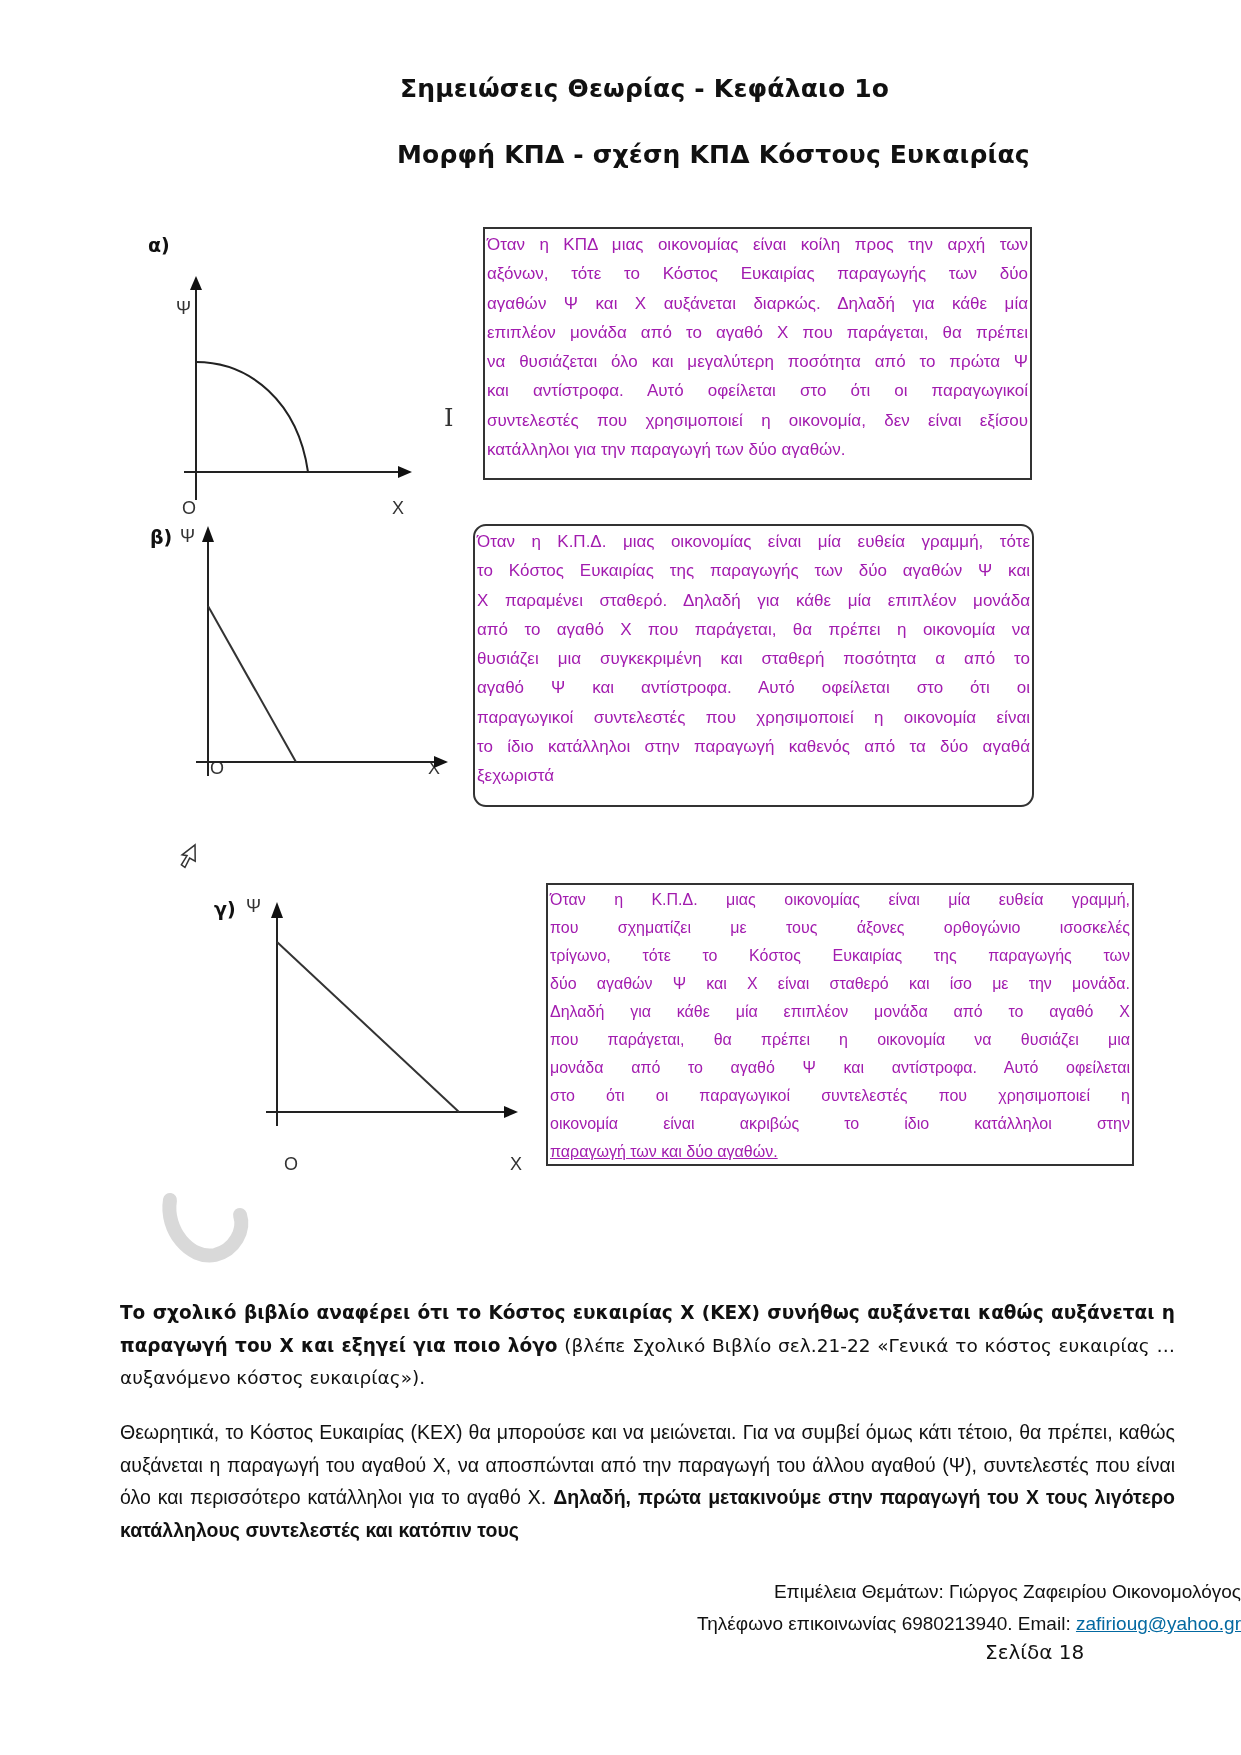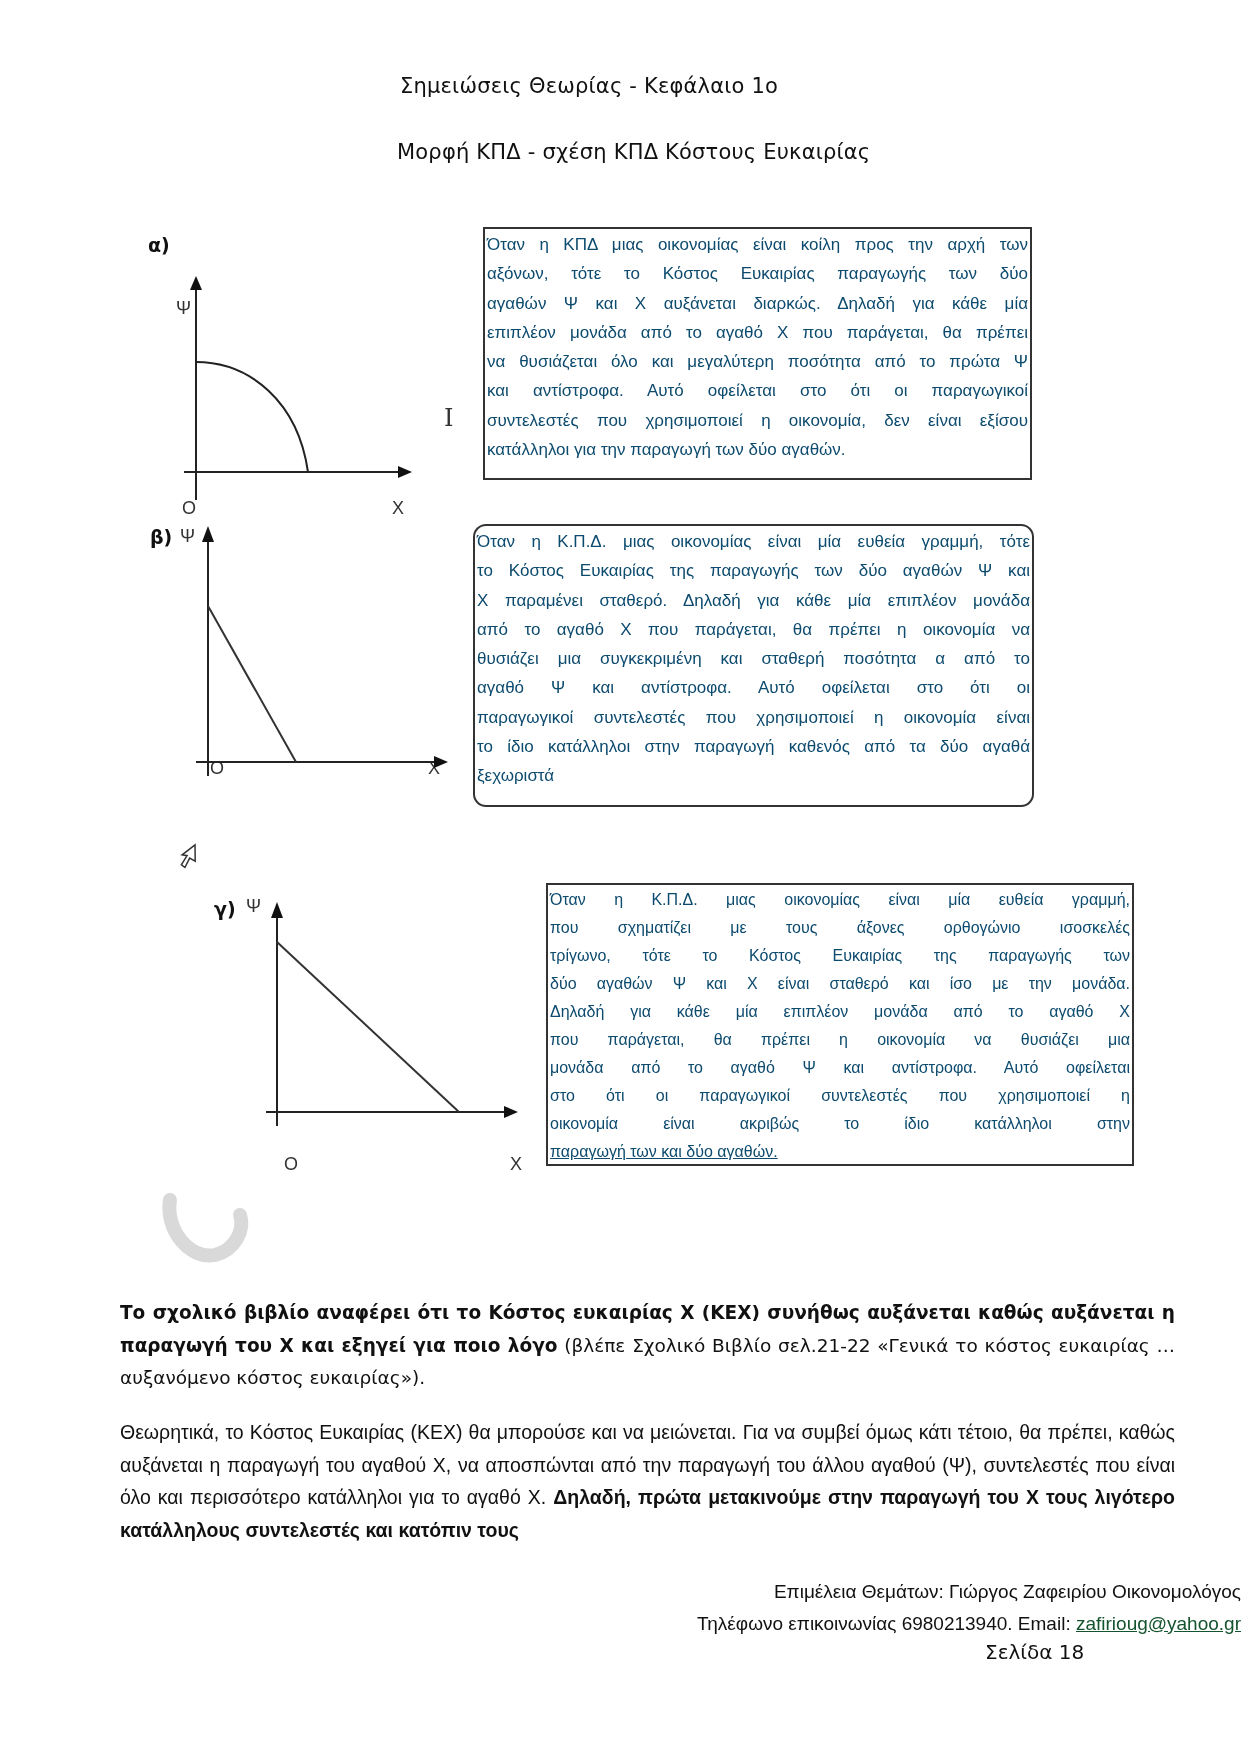--- a/index.html
+++ b/index.html
@@ -1,31 +1,31 @@
 <!DOCTYPE html>
 <html><head>
 <meta charset="utf-8">
 <style>
   html, body { margin: 0; padding: 0; background: #ffffff; }
   body { width: 1241px; height: 1755px; position: relative; overflow: hidden; color: #111; font-family: "DejaVu Sans", sans-serif; }
   .abs { position: absolute; }
-  .hdr-title { left: 0; width: 1241px; top: 74px; text-align: center; font-weight: normal; font-size: 21px; letter-spacing: 0.2px; }
+  .hdr-title { left: 0; width: 1241px; top: 74px; text-align: center; font-weight: bold; font-size: 25px; letter-spacing: 0.2px; }
   .hdr-title.t1 { left: 400px; width: auto; text-align: left; }
   .hdr-title.t2 { top: 140px; left: 397px; width: auto; text-align: left; }
-  .box { border: 2px solid #333; background: #fff; box-sizing: border-box; font-family: "Liberation Sans", sans-serif; font-size: 17px; line-height: 29.3px; padding: 1px 2px 0 2px; text-align: justify; color: #0c4a6e; overflow: hidden; }
+  .box { border: 2px solid #333; background: #fff; box-sizing: border-box; font-family: "Liberation Sans", sans-serif; font-size: 17px; line-height: 29.3px; padding: 1px 2px 0 2px; text-align: justify; color: #a21caf; overflow: hidden; }
   .box .ln { display: block; white-space: nowrap; text-align-last: justify; height: 29.3px; }
   .box .ln.last { text-align-last: left; }
   .box .ln.ul { text-decoration: underline; }
   .diag svg { overflow: visible; }
   .diag-label { font-family: "DejaVu Sans", sans-serif; font-weight: bold; font-size: 19px; }
   .axis-lbl { font-family: "Liberation Sans", sans-serif; font-size: 18px; color: #333; }
   .para { left: 120px; width: 1055px; font-family: "DejaVu Sans", sans-serif; font-size: 18.5px; line-height: 32.5px; text-align: justify; }
   .para b { font-weight: bold; }
   .footer { left: 0; width: 1241px; text-align: right; font-family: "DejaVu Sans", sans-serif; font-size: 19px; line-height: 32px; }
-  .footer a { color: #14532d; text-decoration: underline; }
+  .footer a { color: #0369a1; text-decoration: underline; }
   .pagenum { left: 985px; top: 1640px; font-size: 20px; font-family: "DejaVu Sans", sans-serif; }
 </style>
 </head>
 <body>
 
 <div class="abs hdr-title t1">Σημειώσεις Θεωρίας - Κεφάλαιο 1ο</div>
 <div class="abs hdr-title t2">Μορφή ΚΠΔ - σχέση ΚΠΔ Κόστους Ευκαιρίας</div>
 
 <div class="abs diag" style="left:120px; top:220px;">
   <div class="abs diag-label" style="left:28px; top:14px;">α)</div>

